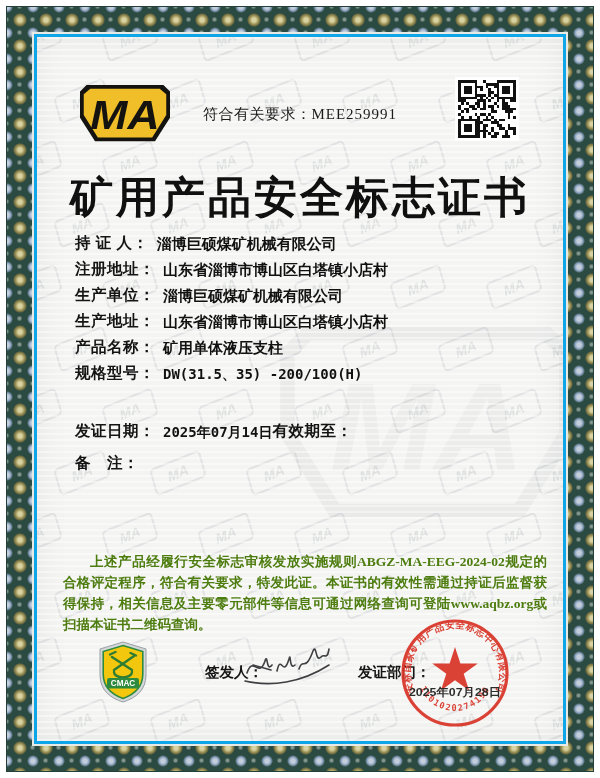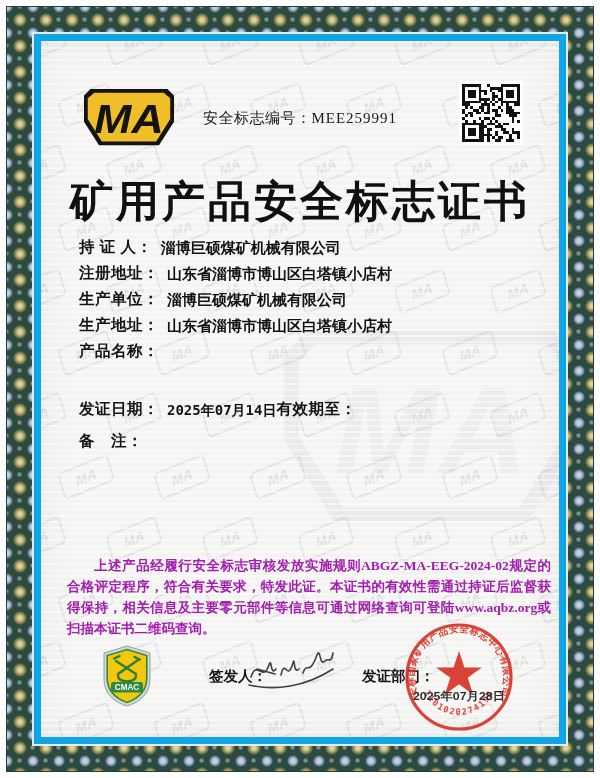--- a/index.html
+++ b/index.html
@@ -7,21 +7,21 @@
         font-family:"Liberation Sans",sans-serif;}
   
   .ornate{position:absolute;inset:6px;background-color:#2b4a42;border:1px solid #24403a;
     background-image:
       radial-gradient(circle, #d8d2a2 2px, #a89e63 4px, #6d6a3e 6px, rgba(0,0,0,0) 7px),
       radial-gradient(circle, #c4cfdd 2px, #8aa0bc 4px, rgba(0,0,0,0) 6px),
       radial-gradient(circle, rgba(220,225,215,.5) 1px, rgba(0,0,0,0) 3px);
     background-size:26px 26px,26px 26px,13px 13px;
     background-position:0 0,13px 13px,6px 6px;}
   
-  .content{position:absolute;inset:34px;background:#f4f4f2;border:7px solid #0ea5e9;
+  .content{position:absolute;inset:34px;background:#f4f4f2;border:3px solid #0ea5e9;
     box-shadow:0 0 0 2px #e8eae6, inset 0 0 30px rgba(120,130,125,.12);}
   .texture{position:absolute;inset:0;pointer-events:none;
     background:repeating-linear-gradient(180deg, rgba(255,255,255,.45) 0 2px, rgba(0,0,0,0) 2px 6px);}
   .wm-layer{position:absolute;inset:0;overflow:hidden;pointer-events:none;}
   .wm{position:absolute;width:50px;height:24px;border:2px solid rgba(158,166,175,.22);
       border-radius:5px;color:rgba(158,166,175,.26);
       font:italic 900 14px "Liberation Sans",sans-serif;
       display:flex;align-items:center;justify-content:center;
       transform:rotate(-22deg) skewX(-6deg);}
   .wm-big{position:absolute;left:240px;top:290px;opacity:.85;}
@@ -42,21 +42,21 @@
   .frow{display:flex;align-items:flex-end;height:19px;margin-bottom:7px;white-space:nowrap;}
   .flabel{flex:0 0 auto;font-weight:700;font-size:15.5px;color:#141414;letter-spacing:.5px;}
   .fvalue{margin-left:8px;font-size:15px;color:#111;}
   .val-kai{font-family:"Liberation Serif",serif;font-weight:600;}
   .val-tech{font-family:"DejaVu Sans Mono",monospace;font-weight:700;font-size:14px;}
   .spacer6{height:6px;}
   .lbl2{}
 
   .statement{position:absolute;left:26px;top:514px;width:484px;
     font-family:"Liberation Serif",serif;font-weight:700;font-size:13.5px;line-height:21px;
-    color:#a21caf;text-align:justify;text-indent:2em;}
+    color:#4d7c0f;text-align:justify;text-indent:2em;}
 
   .cmac{position:absolute;left:61px;top:604px;width:50px;height:62px;}
   .signer-label,.dept-label{position:absolute;top:626px;font-weight:700;font-size:14.5px;color:#151515;}
   .signer-label{left:168px;} .dept-label{left:294px;margin-left:27px;}
   .signature{position:absolute;left:204px;top:600px;width:92px;height:52px;}
   .stamp{position:absolute;left:362px;top:580px;width:112px;height:112px;opacity:.93;}
 </style>
 </head>
 <body>
 
@@ -144,21 +144,21 @@
       </div>
     <div class="texture"></div>
 
     <svg class="ma-logo" viewBox="0 0 100 64">
       <path d="M9,2 H91 L98,9 V37 L82,62 H18 L2,37 V9 Z" fill="#151310"></path>
       <path d="M13,6 H87 L94,12 V34 L79,58 H21 L6,34 V12 Z" fill="#efbe29"></path>
       <text x="50" y="49" text-anchor="middle" font-style="italic" font-weight="900" font-size="44" fill="#151310" textLength="74" lengthAdjust="spacingAndGlyphs" font-family="Liberation Sans, sans-serif">MA</text>
     </svg>
 
     <div class="cert-line">
-      <span>安全标志编号：</span><span class="num">MEE259991</span>
+      <span>符合有关要求：</span><span class="num">MEE259991</span>
     </div>
 
     <div class="qr" id="qr">
         <div class="qc"></div>
         <div class="qc"></div>
         <div class="qc"></div>
         <div class="qc"></div>
         <div class="qc"></div>
         <div class="qc"></div>
         <div class="qc"></div>
@@ -613,20 +613,25 @@
         <div class="frow">
           <span class="flabel">生产单位：</span>
           <span class="fvalue val-kai">淄博巨硕煤矿机械有限公司</span>
         </div>
         <div class="frow">
           <span class="flabel">生产地址：</span>
           <span class="fvalue val-kai">山东省淄博市博山区白塔镇小店村</span>
         </div>
         <div class="frow">
           <span class="flabel">产品名称：</span>
+          <span class="fvalue val-kai">矿用单体液压支柱</span>
+        </div>
+        <div class="frow">
+          <span class="flabel">规格型号：</span>
+          <span class="fvalue val-tech">DW(31.5、35) -200/100(H)</span>
         </div>
         <div class="frow">
         </div>
         <div id="fields-anchor"></div>
       <div class="spacer6"></div>
       <div class="frow">
         <span class="flabel">发证日期：</span>
         <span class="fvalue val-tech">2025年07月14日</span>
         <span class="flabel lbl2">有效期至：</span>
       </div>

